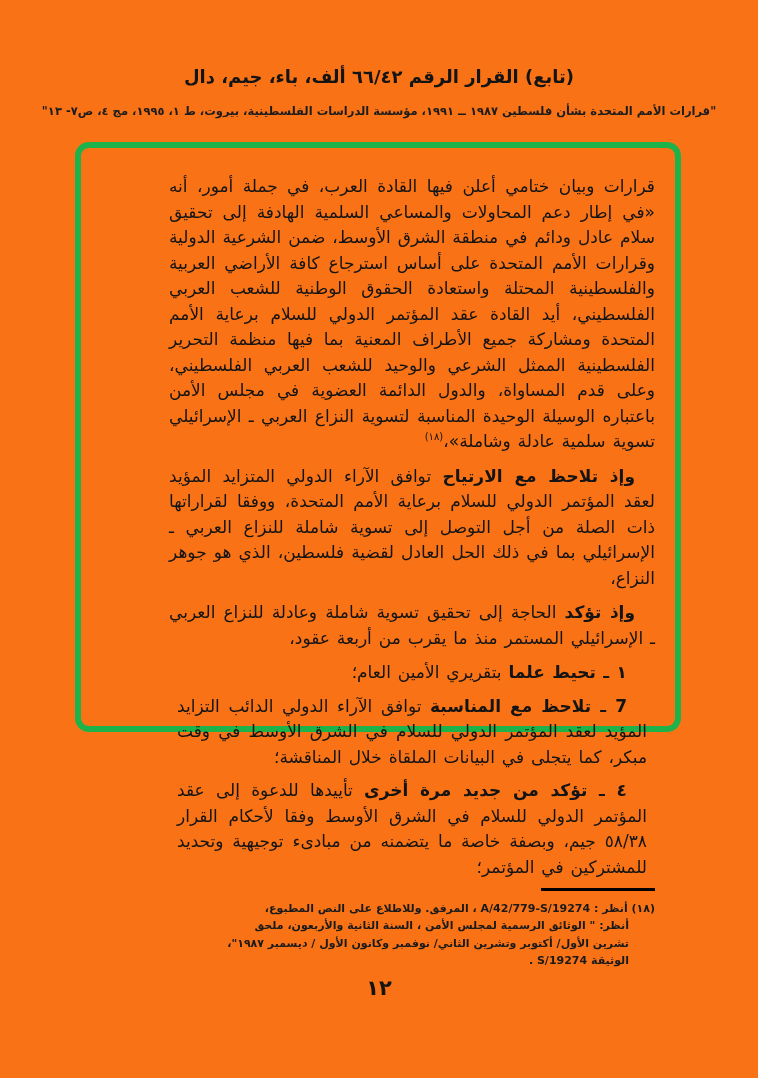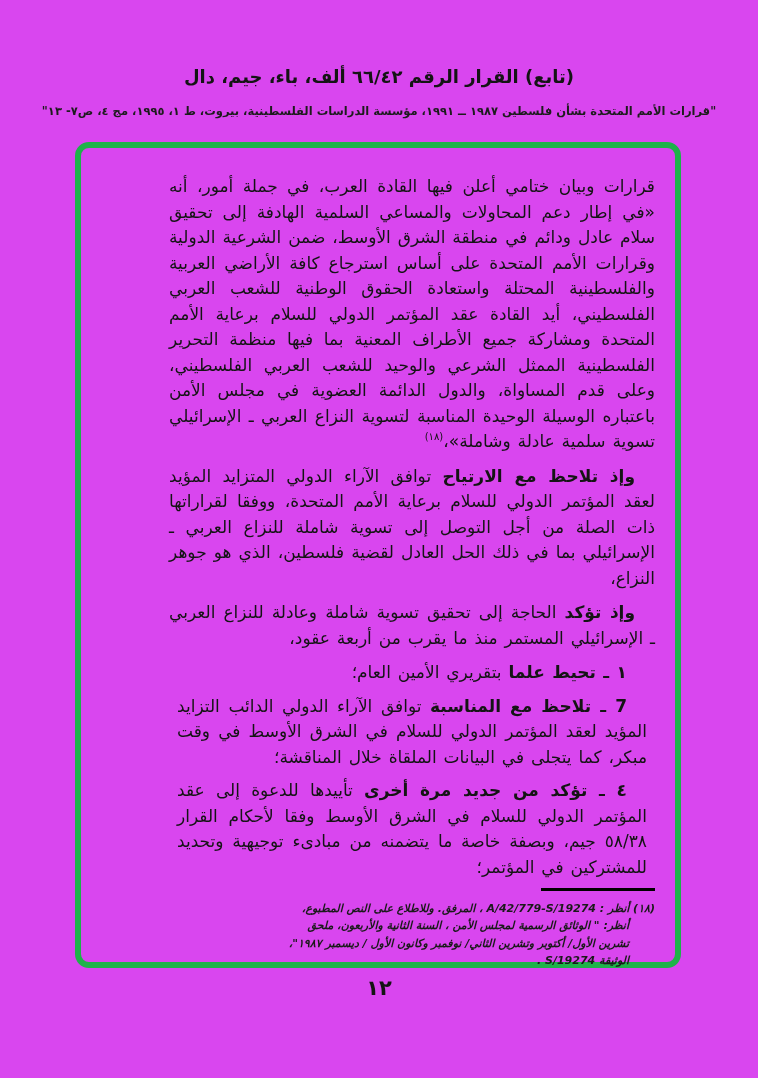--- a/index.html
+++ b/index.html
@@ -5,21 +5,21 @@
   html, body {
     margin: 0;
     padding: 0;
     background: #ffffff;
     font-family: "DejaVu Sans", sans-serif;
   }
   .page {
     position: relative;
     width: 758px;
     height: 1078px;
-    background: #d946ef;
+    background: #f97316;
     overflow: hidden;
     color: #141414;
   }
   .doc-title {
     position: absolute;
     top: 66px;
     left: 0;
     width: 100%;
     text-align: center;
     direction: rtl;
@@ -36,21 +36,21 @@
     direction: rtl;
     font-size: 11.5px;
     font-weight: bold;
     color: #1c1c1c;
   }
   .frame {
     position: absolute;
     left: 75px;
     top: 142px;
     width: 606px;
-    height: 826px;
+    height: 590px;
     box-sizing: border-box;
     border: 6px solid #1eb24a;
     border-radius: 14px;
     padding: 26px 20px 10px 88px;
     display: flex;
     flex-direction: column;
   }
   .bodytext {
     direction: rtl;
     text-align: justify;
@@ -64,21 +64,20 @@
   .lead { font-weight: bold; }
   .num { font-weight: bold; }
   sup.note-ref {
     font-size: 10px;
     vertical-align: super;
     line-height: 0;
   }
   .footnote-block {
     margin-top: auto;
     direction: rtl;
-    font-style: italic;
   }
   .fn-sep {
     width: 114px;
     height: 2.5px;
     background: #000000;
     margin: 0 0 9px auto;
   }
   .fn-line {
     direction: rtl;
     text-align: right;

